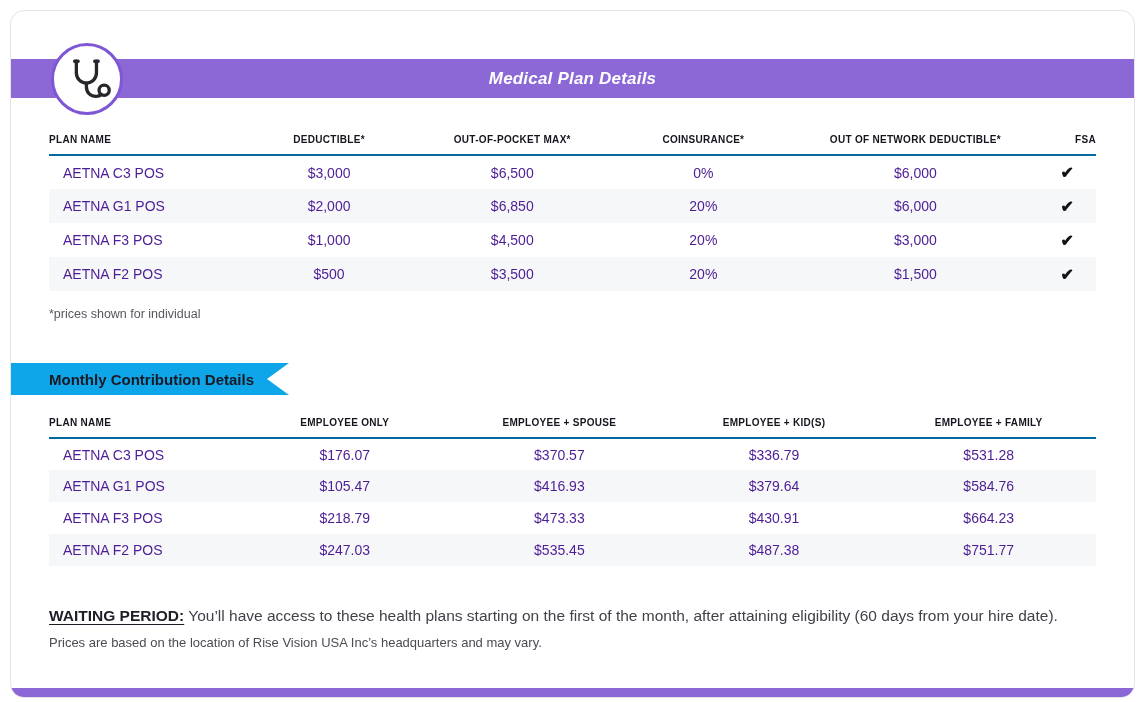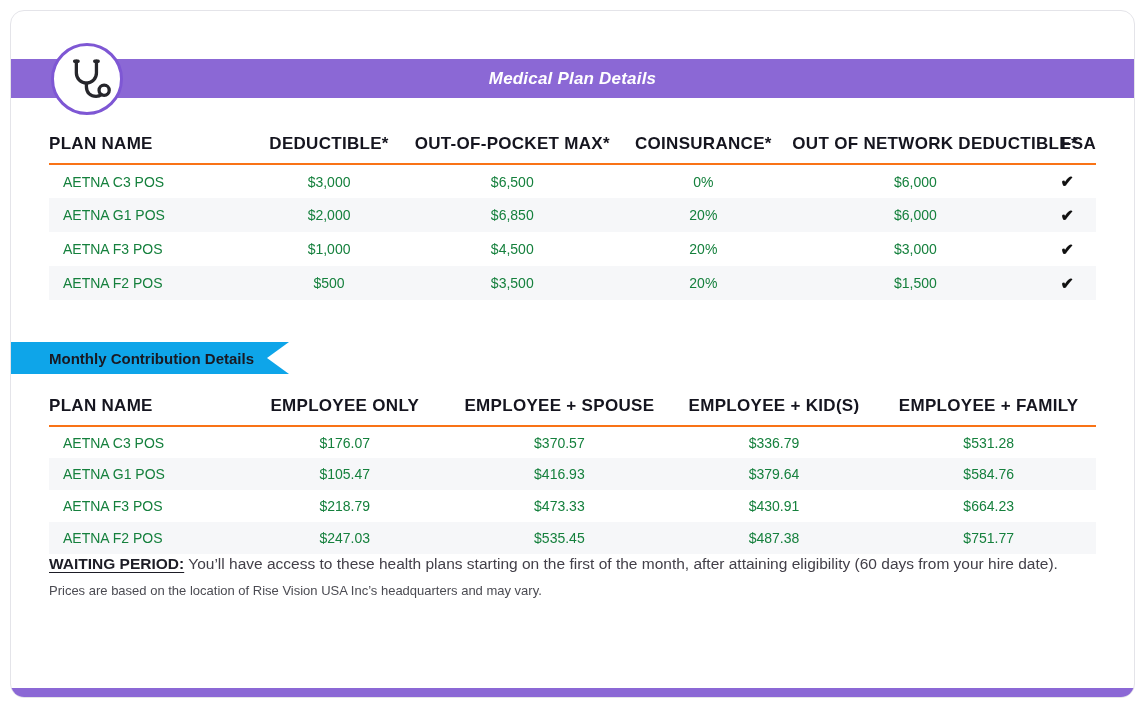--- a/index.html
+++ b/index.html
@@ -16,39 +16,39 @@
   .banner-title { color: #ffffff; font-weight: bold; font-size: 17px; letter-spacing: 0.2px; }
   .icon-circle {
     position: absolute; left: 40px; top: 32px; width: 72px; height: 72px;
     background: #ffffff; border: 3px solid #7e57d4; border-radius: 50%;
     display: flex; align-items: center; justify-content: center; z-index: 2;
   }
   .content { position: absolute; left: 38px; right: 38px; top: 87px; }
   table { border-collapse: collapse; width: 100%; table-layout: fixed; }
   .tbl1 { margin-top: 28px; }
   th {
-    font-size: 17px; font-weight: bold; color: #15151f; letter-spacing: 0.3px;
-    padding: 8px 0 9px 0; border-bottom: 2px solid #f97316; text-align: center; white-space: nowrap;
+    font-size: 10px; font-weight: bold; color: #15151f; letter-spacing: 0.3px;
+    padding: 8px 0 9px 0; border-bottom: 2px solid #0369a1; text-align: center; white-space: nowrap;
   }
   th.left { text-align: left; }
   th.right { text-align: right; }
-  td { font-size: 14px; color: #15803d; text-align: center; height: 34px; white-space: nowrap; }
+  td { font-size: 14px; color: #4c1d95; text-align: center; height: 34px; white-space: nowrap; }
   .tbl2 td { height: 32px; }
   td.left { text-align: left; padding-left: 14px; }
   tbody tr:nth-child(even) { background: #f6f7f9; }
   .check { font-size: 16px; color: #111111; font-weight: bold; }
   .footnote { margin-top: 16px; font-size: 12.5px; color: #5a5560; }
   .ribbon {
     position: relative; left: -38px; margin-top: 42px; width: 278px; height: 32px;
     background: #0ea5e9; display: flex; align-items: center; padding-left: 38px;
     clip-path: polygon(0 0, 100% 0, calc(100% - 22px) 50%, 100% 100%, 0 100%);
   }
   .ribbon-title { font-size: 15px; font-weight: bold; color: #191922; }
   .tbl2 { margin-top: 14px; }
-  .waiting { font-size: 15.5px; color: #434049; line-height: 1.35; }
+  .waiting { margin-top: 40px; font-size: 15.5px; color: #434049; line-height: 1.35; }
   .waiting b { color: #1d1d26; text-decoration: underline; text-underline-offset: 3px; }
   .note { margin-top: 8px; font-size: 13px; color: #4b4b52; }
   .bottom-bar { position: absolute; left: 0; bottom: 0; width: 100%; height: 9px; background: #8b68d5; }
 </style>
 </head>
 <body>
 
 <div class="card">
 
   <div class="banner">
@@ -116,20 +116,21 @@
           <td class="left">AETNA F2 POS</td>
           <td>$500</td>
           <td>$3,500</td>
           <td>20%</td>
           <td>$1,500</td>
           <td class="check">✔</td>
         </tr>
       </tbody>
     </table>
 
+    <div class="footnote">*prices shown for individual</div>
 
     <div class="ribbon">
       <span class="ribbon-title">Monthly Contribution Details</span>
     </div>
 
     <table class="tbl2">
       <colgroup>
         <col style="width:18%">
           <col style="width:20.5%">
           <col style="width:20.5%">

